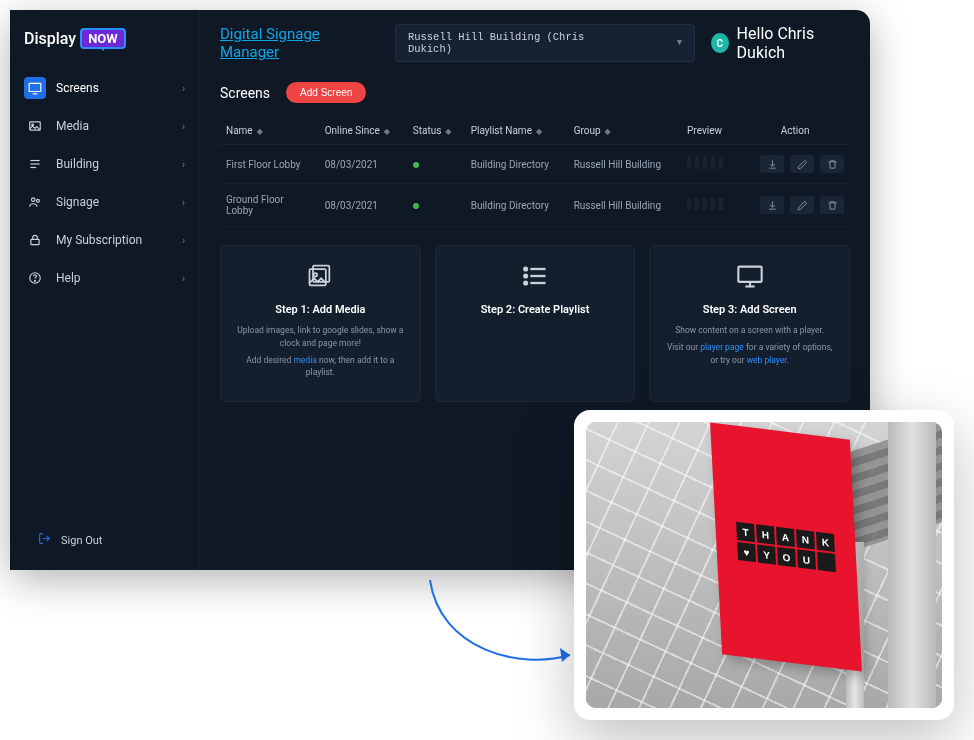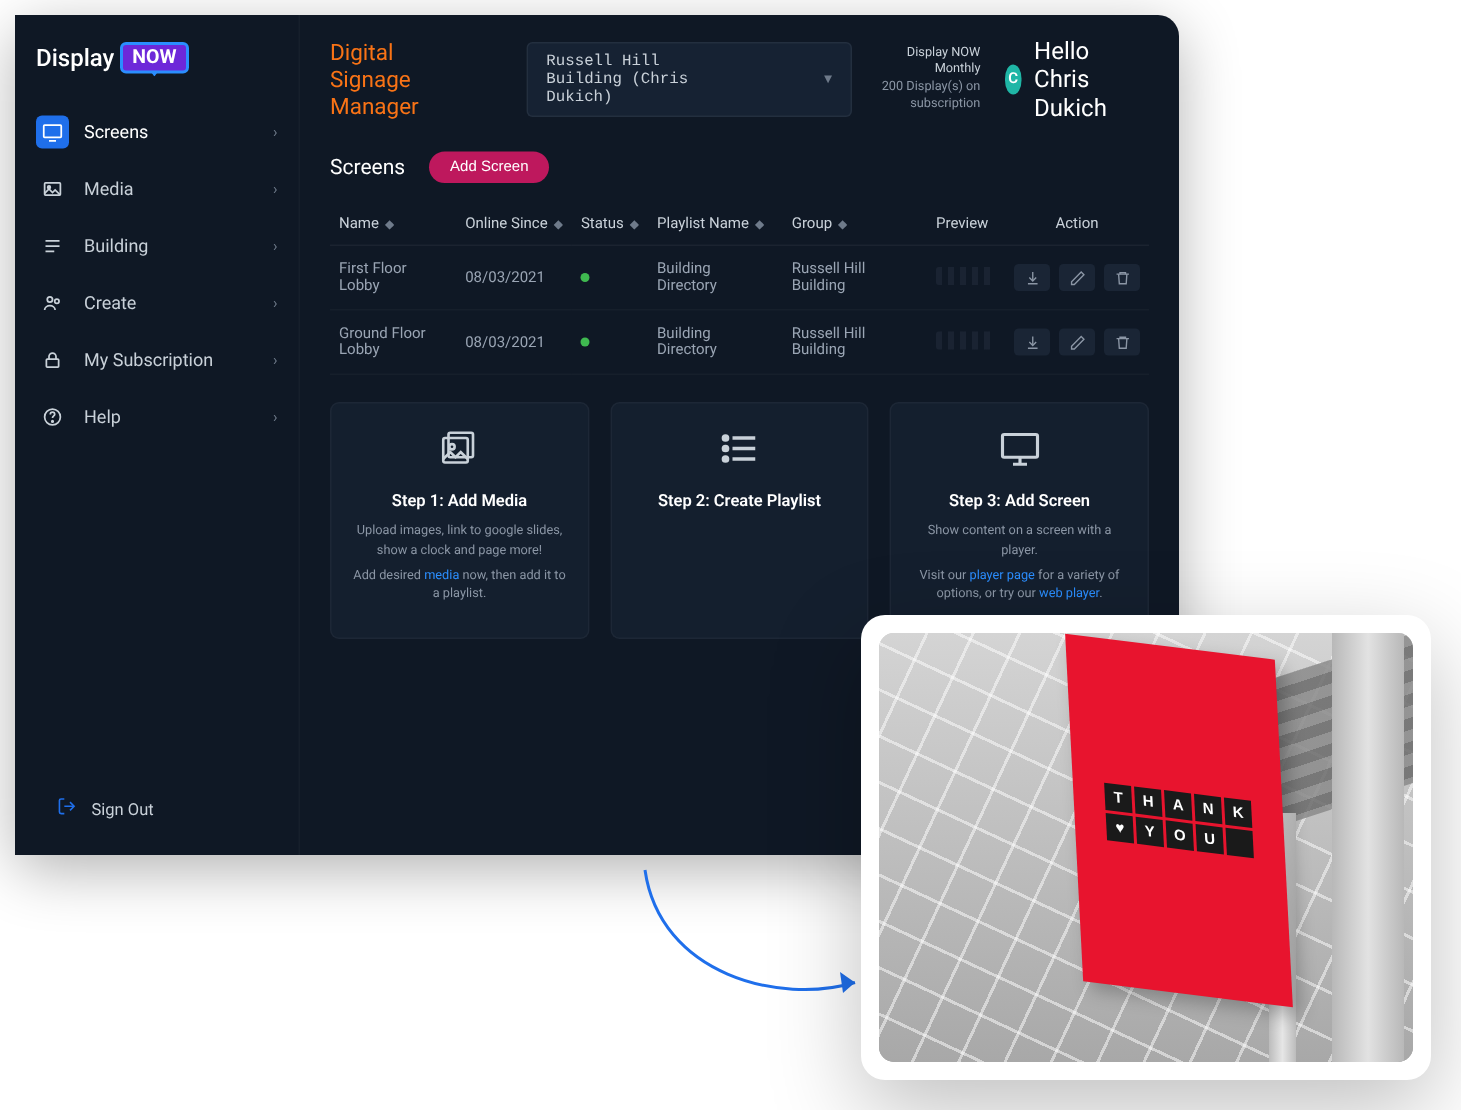--- a/index.html
+++ b/index.html
@@ -1,18 +1,18 @@
 <!DOCTYPE html>
 <html><head>
 <meta charset="utf-8">
 <style>
   * { box-sizing: border-box; margin: 0; padding: 0; }
   body { font-family: -apple-system, BlinkMacSystemFont, "Segoe UI", Roboto, sans-serif; background: #fff; width: 974px; height: 740px; position: relative; overflow: hidden; }
 
-  .app { position: absolute; top: 10px; left: 10px; width: 776px; height: 560px; background: #0f1825; border-radius: 14px; display: flex; color: #c9d1d9; box-shadow: 0 10px 40px rgba(0,0,0,0.3); }
+  .app { position: absolute; top: 10px; left: 10px; width: 860px; height: 560px; background: #0f1825; border-radius: 14px; display: flex; color: #c9d1d9; box-shadow: 0 10px 40px rgba(0,0,0,0.3); }
 
   
   .sidebar { width: 190px; background: #0f1825; border-right: 1px solid rgba(255,255,255,0.03); display: flex; flex-direction: column; padding: 18px 0 10px 0; }
   .logo { display: flex; align-items: center; gap: 4px; padding: 0 14px 20px 14px; }
   .logo-text { color: #fff; font-size: 16px; font-weight: 500; }
   .logo-box { background: #6d28d9; border: 2px solid #2b8eff; border-radius: 4px; padding: 1px 6px; color: #fff; font-weight: 700; font-size: 13px; position: relative; }
   .logo-box::after { content: ""; position: absolute; bottom: -4px; left: 50%; transform: translateX(-50%); width: 6px; height: 4px; background: #2b8eff; clip-path: polygon(0 0,100% 0,50% 100%); }
 
   .nav { list-style: none; }
   .nav-item { display: flex; align-items: center; padding: 8px 14px; font-size: 12px; cursor: pointer; gap: 10px; position: relative; }
@@ -22,34 +22,34 @@
   .nav-item.active { color: #fff; }
 
   .signout { margin-top: auto; display: flex; align-items: center; gap: 10px; padding: 12px 14px 12px 28px; font-size: 11px; color: #c9d1d9; cursor: pointer; }
   .signout-icon { color: #1f6feb; font-size: 13px; }
 
   
   .main { flex: 1; display: flex; flex-direction: column; }
 
   
   .topbar { display: flex; align-items: center; padding: 14px 20px 14px 20px; gap: 16px; }
-  .page-title { color: #f97316; font-size: 15px; font-weight: 400; }
+  .page-title { color: #0ea5e9; font-size: 15px; font-weight: 400; text-decoration: underline; }
   .dropdown { background: #162233; border: 1px solid rgba(255,255,255,0.06); border-radius: 4px; padding: 6px 12px; font-size: 10.5px; color: #c9d1d9; display: flex; align-items: center; gap: 80px; cursor: pointer; font-family: Liberation Mono, monospace; }
   .dropdown .arrow { font-size: 9px; color: #6e7a8a; }
   .subinfo { font-size: 8.5px; color: #8b96a5; text-align: right; line-height: 1.3; }
   .subinfo .top { color: #c9d1d9; }
   .userbar { display: flex; align-items: center; gap: 8px; }
   .avatar { width: 20px; height: 20px; border-radius: 50%; background: #1fb6a6; color: #fff; display: flex; align-items: center; justify-content: center; font-size: 10px; font-weight: 600; }
   .hello { font-size: 16px; color: #fff; }
 
   
   .content { padding: 6px 20px 20px 20px; }
   .section-head { display: flex; align-items: center; gap: 16px; margin-bottom: 14px; }
   .section-title { color: #fff; font-size: 14px; }
-  .add-btn { background: #be185d; color: #fff; border: none; border-radius: 14px; padding: 5px 14px; font-size: 10px; cursor: pointer; }
+  .add-btn { background: #ef4444; color: #fff; border: none; border-radius: 14px; padding: 5px 14px; font-size: 10px; cursor: pointer; }
 
   
   .table { width: 100%; font-size: 10px; border-collapse: collapse; }
   .table thead th { text-align: left; font-weight: 400; color: #c9d1d9; padding: 8px 6px; border-bottom: 1px solid rgba(255,255,255,0.05); white-space: nowrap; }
   .sort { color: #6e7a8a; font-size: 8px; margin-left: 4px; }
   .table tbody td { padding: 10px 6px; color: #9aa5b4; border-bottom: 1px solid rgba(255,255,255,0.03); vertical-align: middle; }
   .status-dot { width: 6px; height: 6px; border-radius: 50%; background: #3fb950; display: inline-block; }
   .preview-box { width: 40px; height: 12px; background: repeating-linear-gradient(90deg,#1a2332 0 4px,#0f1825 4px 8px); border-radius: 2px; display: inline-block; }
   .actions { display: flex; gap: 6px; justify-content: flex-end; }
   .aicon { width: 24px; height: 18px; background: #1a2535; border-radius: 3px; display: flex; align-items: center; justify-content: center; color: #8b96a5; font-size: 10px; cursor: pointer; }
@@ -125,21 +125,21 @@
         <span class="chev">›</span>
       </li>
       <li class="nav-item">
         <span class="nav-icon-box">
           <svg width="14" height="14" viewBox="0 0 24 24" fill="none" stroke="currentColor" stroke-width="2">
               <circle cx="9" cy="8" r="3"></circle>
               <circle cx="17" cy="10" r="2.5"></circle>
               <path d="M3 20c0-3 3-5 6-5s6 2 6 5"></path>
             </svg>
         </span>
-        <span>Create</span>
+        <span>Signage</span>
         <span class="chev">›</span>
       </li>
       <li class="nav-item">
         <span class="nav-icon-box">
           <svg width="14" height="14" viewBox="0 0 24 24" fill="none" stroke="currentColor" stroke-width="2">
               <rect x="5" y="11" width="14" height="9" rx="1"></rect>
               <path d="M8 11V8a4 4 0 0 1 8 0v3"></path>
             </svg>
         </span>
         <span>My Subscription</span>
@@ -170,24 +170,20 @@
   </aside>
 
   <div class="main">
 
     <div class="topbar">
       <div class="page-title">Digital Signage Manager</div>
       <div style="flex:1"></div>
       <div class="dropdown">
         <span>Russell Hill Building (Chris Dukich)</span>
         <span class="arrow">▼</span>
-      </div>
-      <div class="subinfo">
-        <div class="top">Display NOW Monthly</div>
-        <div>200 Display(s) on subscription</div>
       </div>
       <div class="userbar">
         <div class="avatar">C</div>
         <div class="hello">Hello Chris Dukich</div>
       </div>
     </div>
 
     <div class="content">
       <div class="section-head">
         <span class="section-title">Screens</span>

